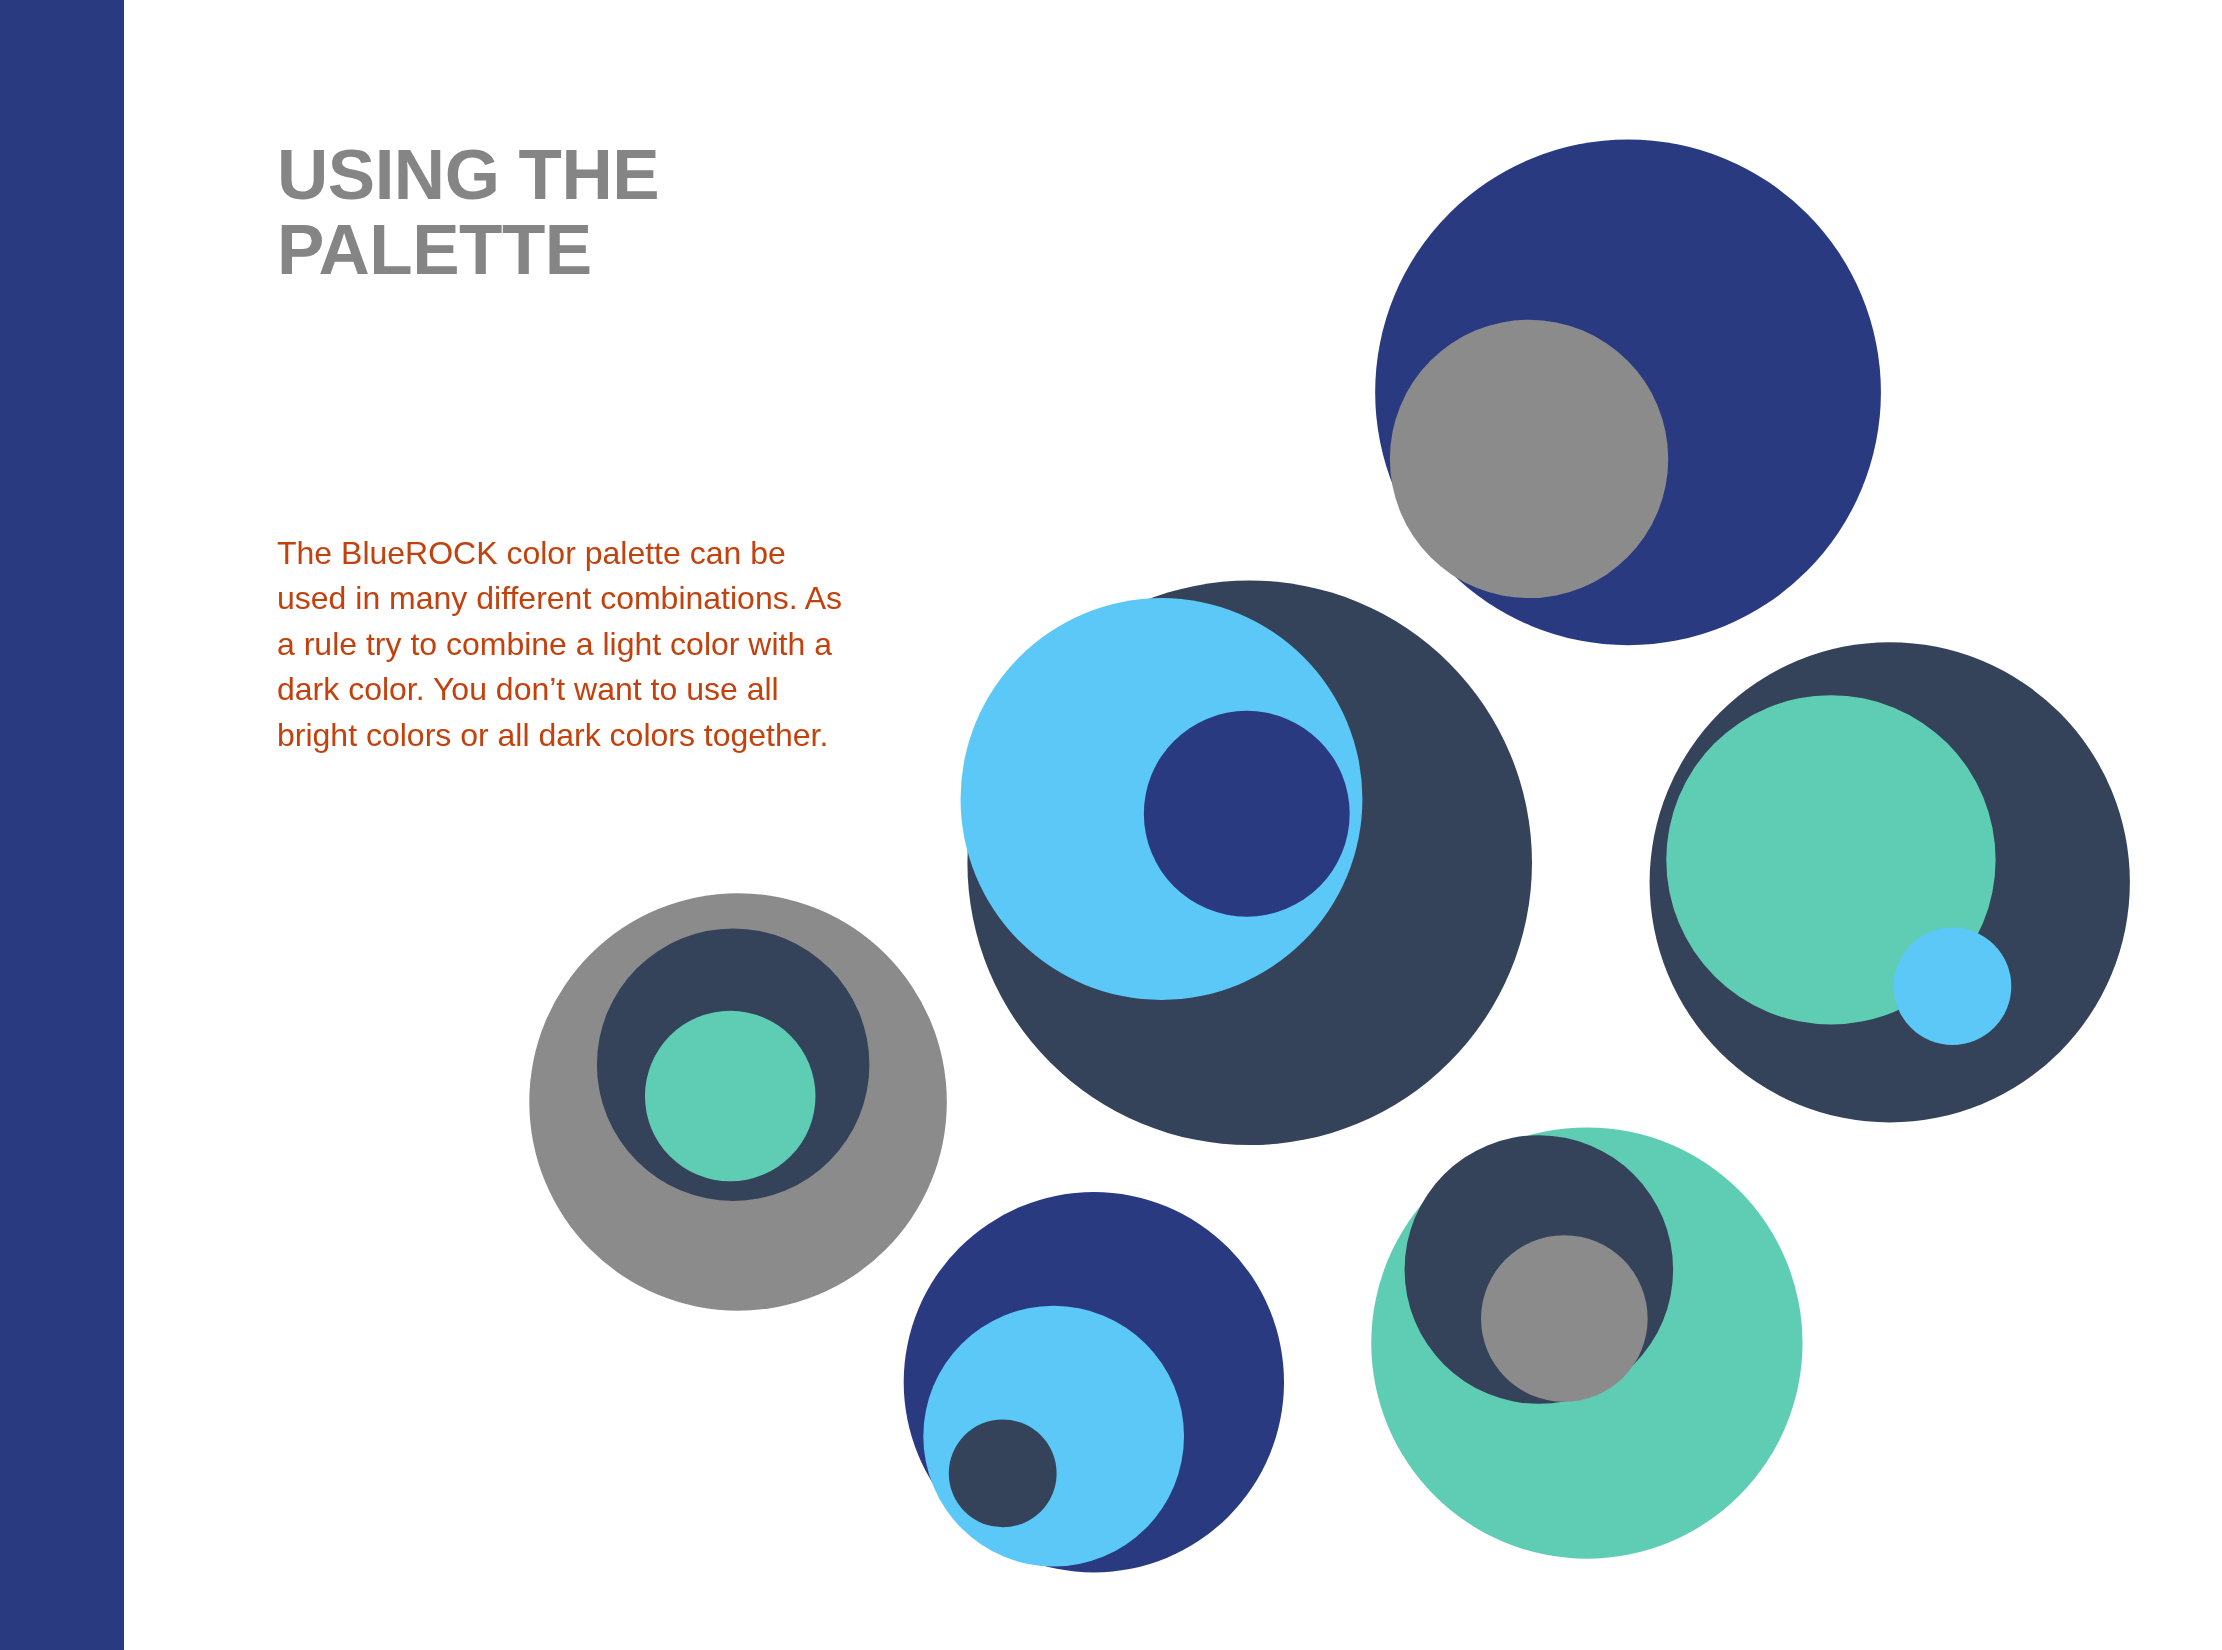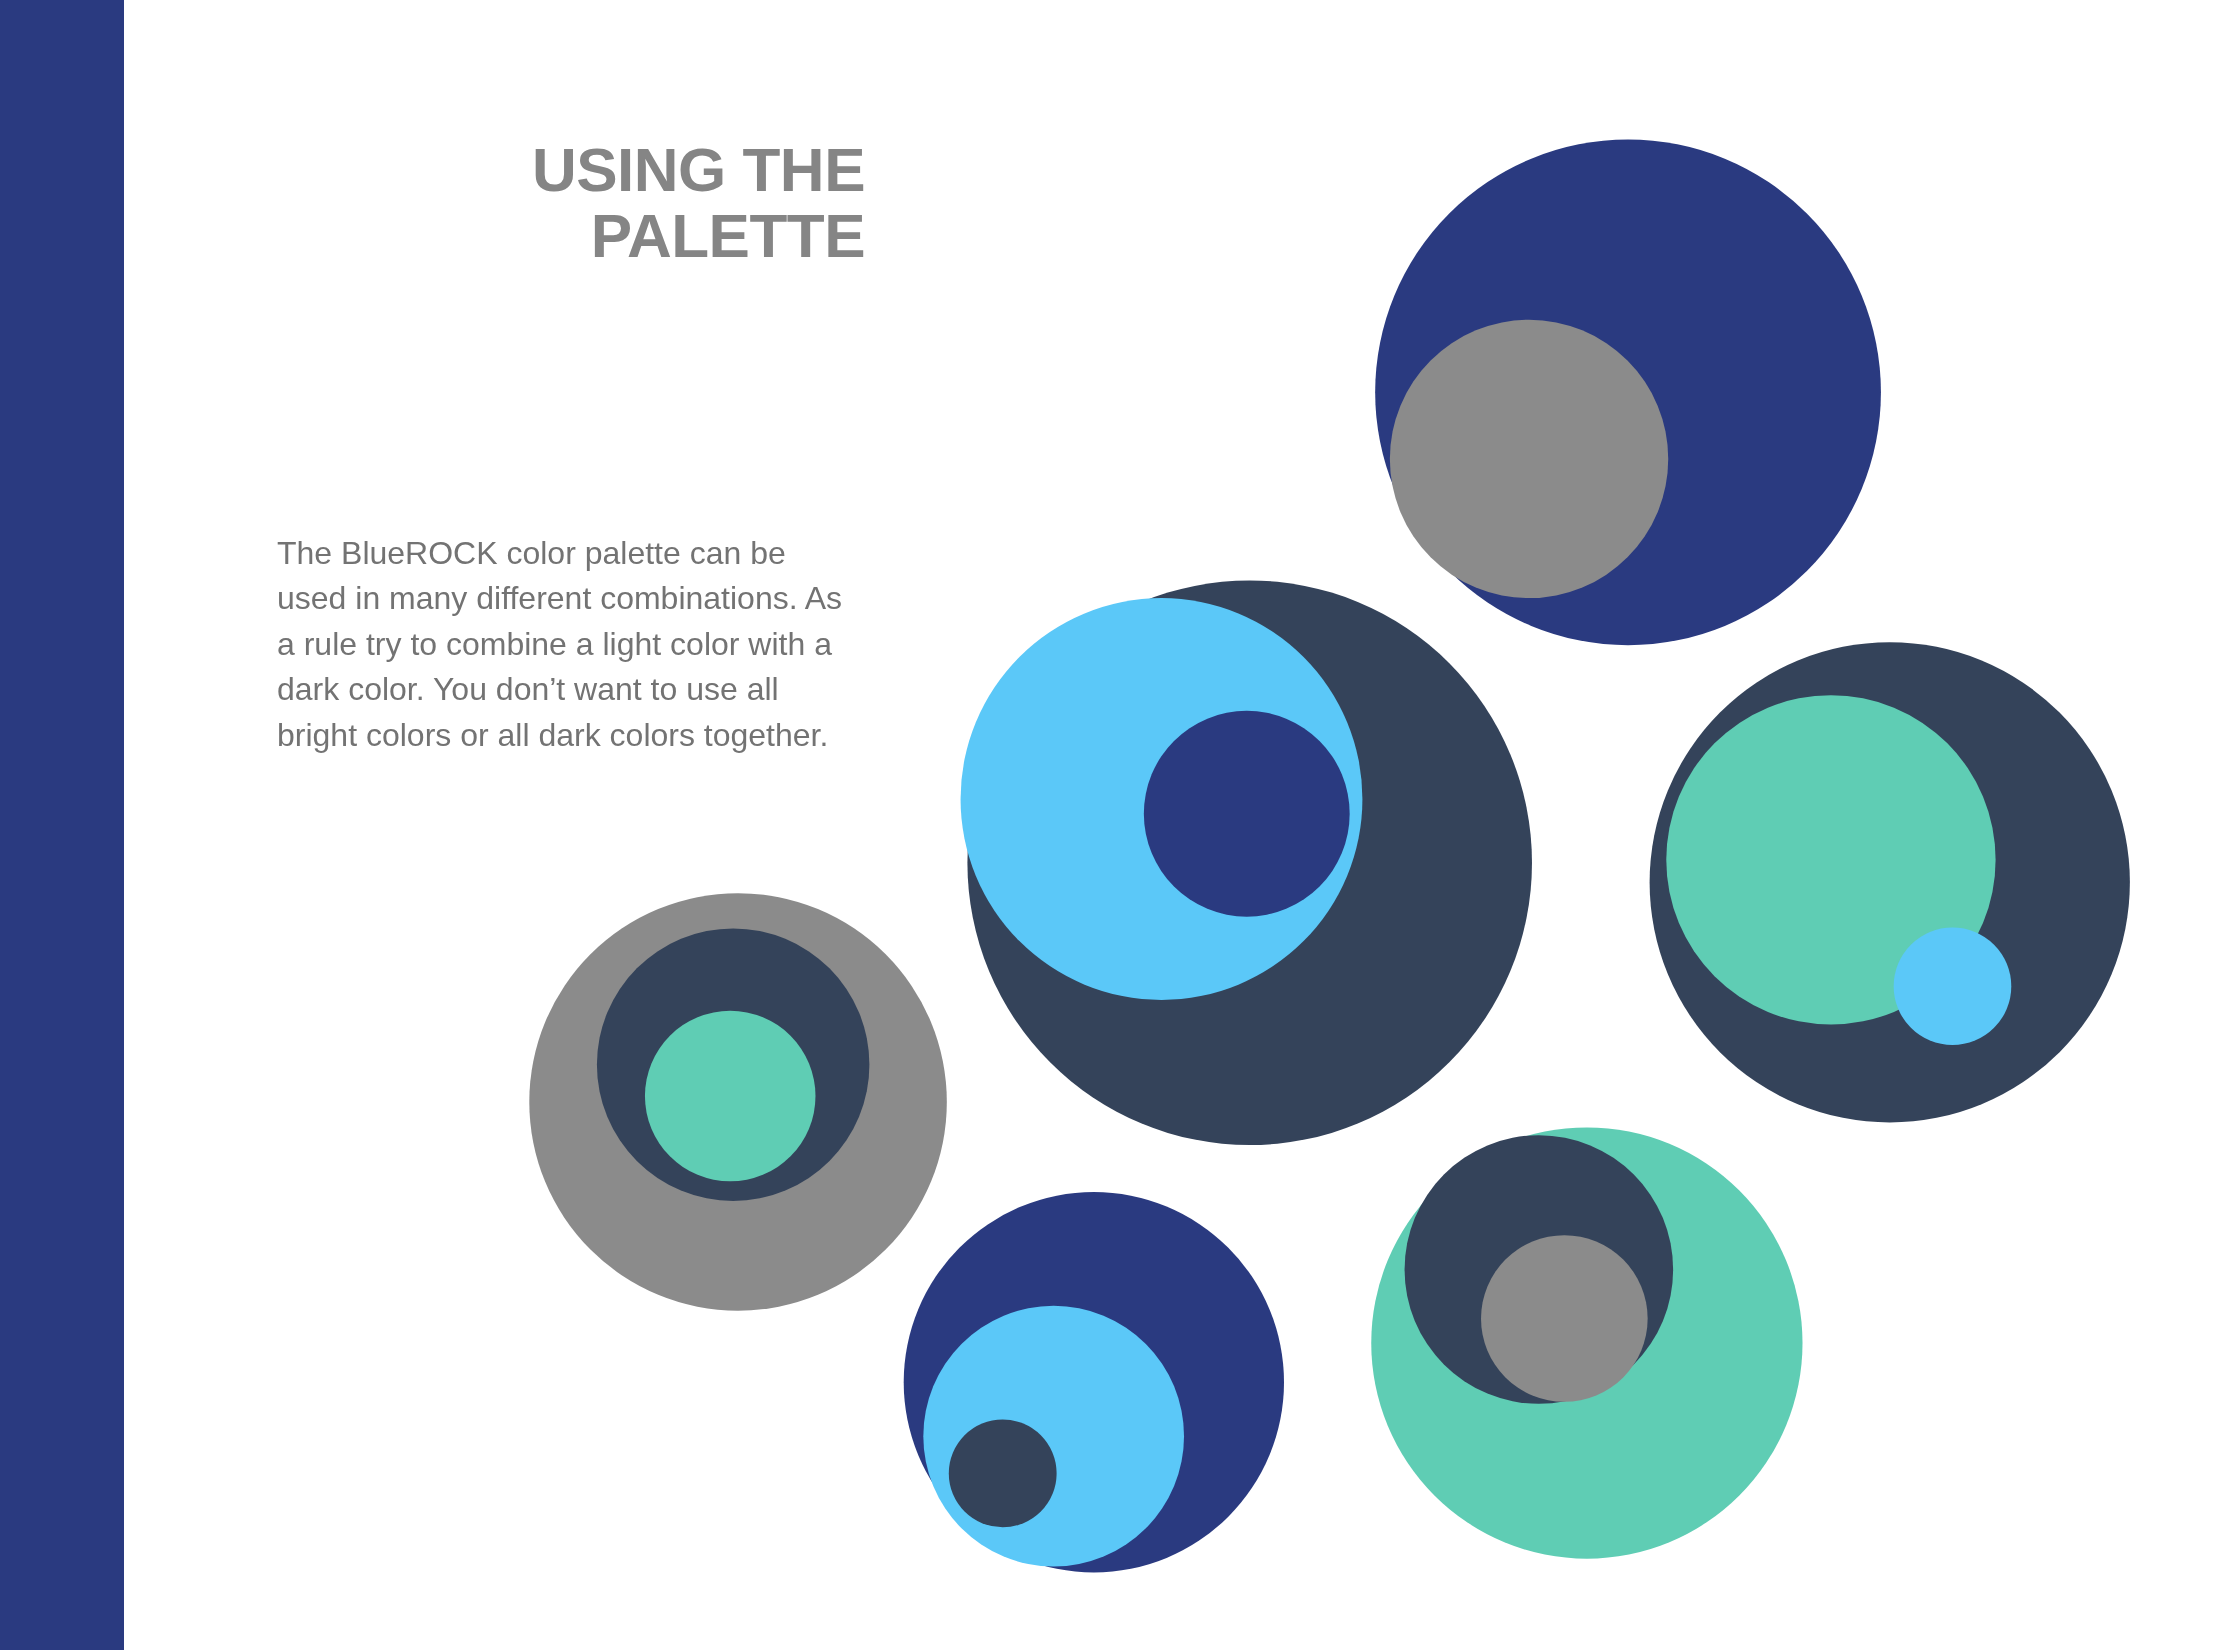--- a/index.html
+++ b/index.html
@@ -19,27 +19,26 @@
     left:0; top:0;
     width:124px; height:1651px;
     background:#2A3A80;
   }
   #text-column {
     position:absolute;
     left:277px; top:137px;
     width:588px;
   }
   #page-title {
-    font-size:62px;
+    font-size:71px;
     line-height:1.06;
     font-weight:700;
     letter-spacing:-0.5px;
     color:#858585;
     white-space:pre-line;
-    text-align:right;
   }
   #body-paragraph {
     position:absolute;
     left:277px; top:531px;
     width:573px;
     font-size:32px;
     line-height:1.42;
     color:#222226;
   }
   #circle-canvas {
@@ -53,21 +52,21 @@
 
 <div id="slide" style="background: rgb(255, 255, 255);">
 
   <div id="sidebar-stripe" style="background: rgb(42, 58, 128);"></div>
 
   <div id="text-column">
     <h1 id="page-title" style="color: rgb(133, 133, 133);">USING THE
 PALETTE</h1>
   </div>
 
-  <p id="body-paragraph" style="color: #737373;">The BlueROCK color palette can be used in many different combinations. As a rule try to combine a light color with a dark color. You don’t want to use all bright colors or all dark colors together.</p>
+  <p id="body-paragraph" style="color: #c2410c;">The BlueROCK color palette can be used in many different combinations. As a rule try to combine a light color with a dark color. You don’t want to use all bright colors or all dark colors together.</p>
 
   <svg id="circle-canvas" viewBox="0 0 2268 1684" width="2223" height="1651" xmlns="http://www.w3.org/2000/svg">
       <g>
         <circle cx="1661" cy="400" r="258" fill="#2A3A80"></circle>
         <circle cx="1560" cy="468" r="142" fill="#8B8B8B"></circle>
       </g>
       <g>
         <circle cx="1275" cy="880" r="288" fill="#34435A"></circle>
         <circle cx="1185" cy="815" r="205" fill="#5BC8F8"></circle>
         <circle cx="1272" cy="830" r="105" fill="#2A3A80"></circle>

